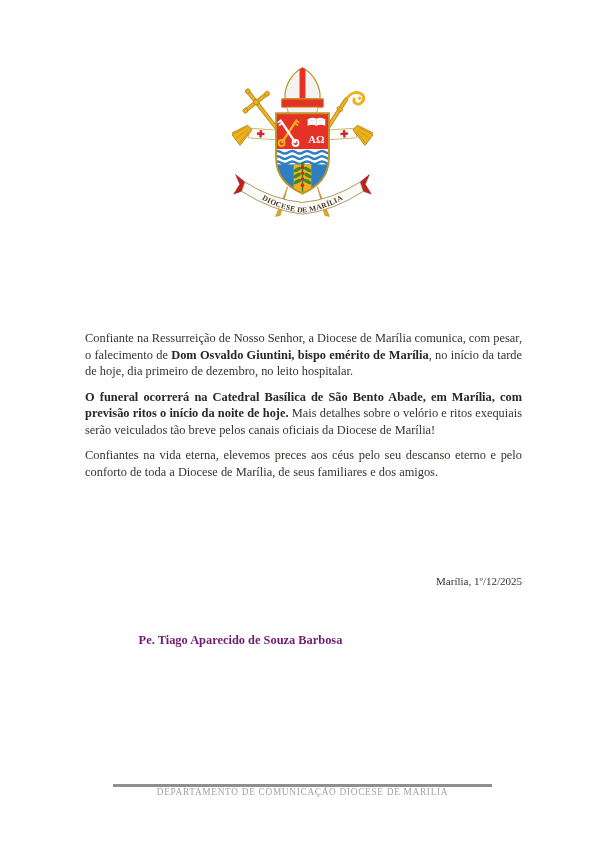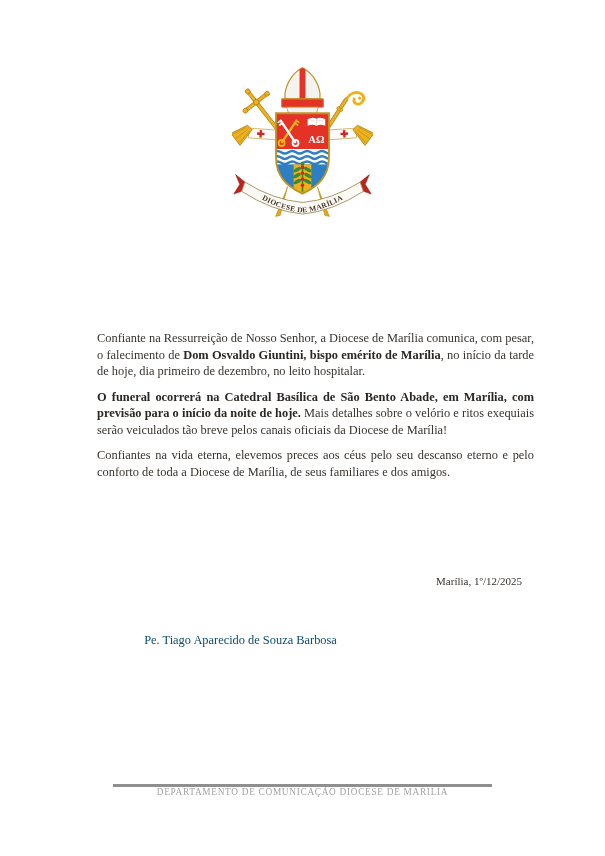--- a/index.html
+++ b/index.html
@@ -26,38 +26,37 @@
     font-size:15px; font-weight:bold;
     letter-spacing:0.4px;
     color:#1f1d1b;
   }
   .doc-body {
     position:absolute;
     top:330px; left:85px; width:437px;
     font-size:12.4px; line-height:16.5px;
     text-align:justify;
     color:#37332f;
-    margin-left:12px;
   }
   .doc-body p { margin:0 0 9px 0; }
   .doc-body strong { color:#2b2724; }
   .dateline {
     position:absolute;
     top:575px; left:85px; width:437px;
     text-align:right;
     font-size:11px;
     color:#37332f;
   }
   .signature {
     position:absolute;
     top:632px; left:0; width:481px;
     text-align:center;
-    font-weight:normal;
+    font-weight:bold;
     font-size:12.4px; line-height:16.5px;
-    color:#0c4a6e;
+    color:#701a75;
   }
   .footer {
     position:absolute;
     top:784px; left:113px; width:379px;
     border-top:3px solid #8f8f8f;
     text-align:center;
   }
   .footer-text {
     font-size:9.3px;
     color:#a3a3a3;
@@ -179,21 +178,21 @@
       <path id="btp" d="M20,138.5 Q48,157.5 75,159.8 Q102,157.5 130,138.5" fill="none"></path>
       <text font-size="8" font-weight="bold" fill="#473828" letter-spacing="0.3">
         <textPath href="#btp" startOffset="50%" text-anchor="middle">DIOCESE DE MARÍLIA</textPath>
       </text>
     </g>
   </svg>
 
 
   <div class="doc-body">
     <p><span>Confiante na Ressurreição de Nosso Senhor, a Diocese de Marília comunica, com pesar, o falecimento de </span><strong>Dom Osvaldo Giuntini, bispo emérito de Marília</strong><span>, no início da tarde de hoje, dia primeiro de dezembro, no leito hospitalar.</span></p>
-    <p><strong>O funeral ocorrerá na Catedral Basílica de São Bento Abade, em Marília, com previsão para o início da noite de hoje.</strong><span> Mais detalhes sobre o velório e ritos exequiais serão veiculados tão breve pelos canais oficiais da Diocese de Marília!</span></p>
+    <p><strong>O funeral ocorrerá na Catedral Basílica de São Bento Abade, em Marília, com previsão ritos o início da noite de hoje.</strong><span> Mais detalhes sobre o velório e ritos exequiais serão veiculados tão breve pelos canais oficiais da Diocese de Marília!</span></p>
     <p>Confiantes na vida eterna, elevemos preces aos céus pelo seu descanso eterno e pelo conforto de toda a Diocese de Marília, de seus familiares e dos amigos.</p>
   </div>
 
   <div class="dateline">Marília, 1º/12/2025</div>
 
   <div class="signature">
     <div>Pe. Tiago Aparecido de Souza Barbosa</div>
   </div>
 
   <div class="footer">

